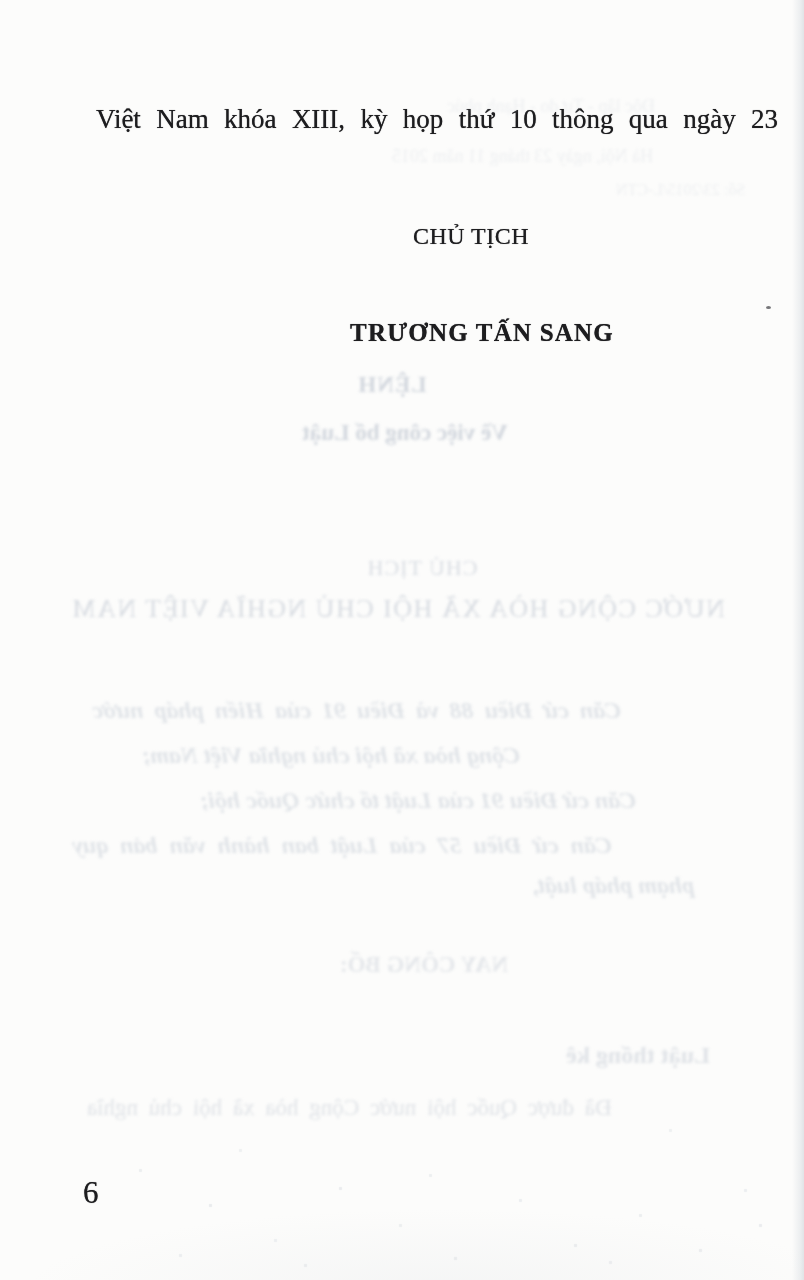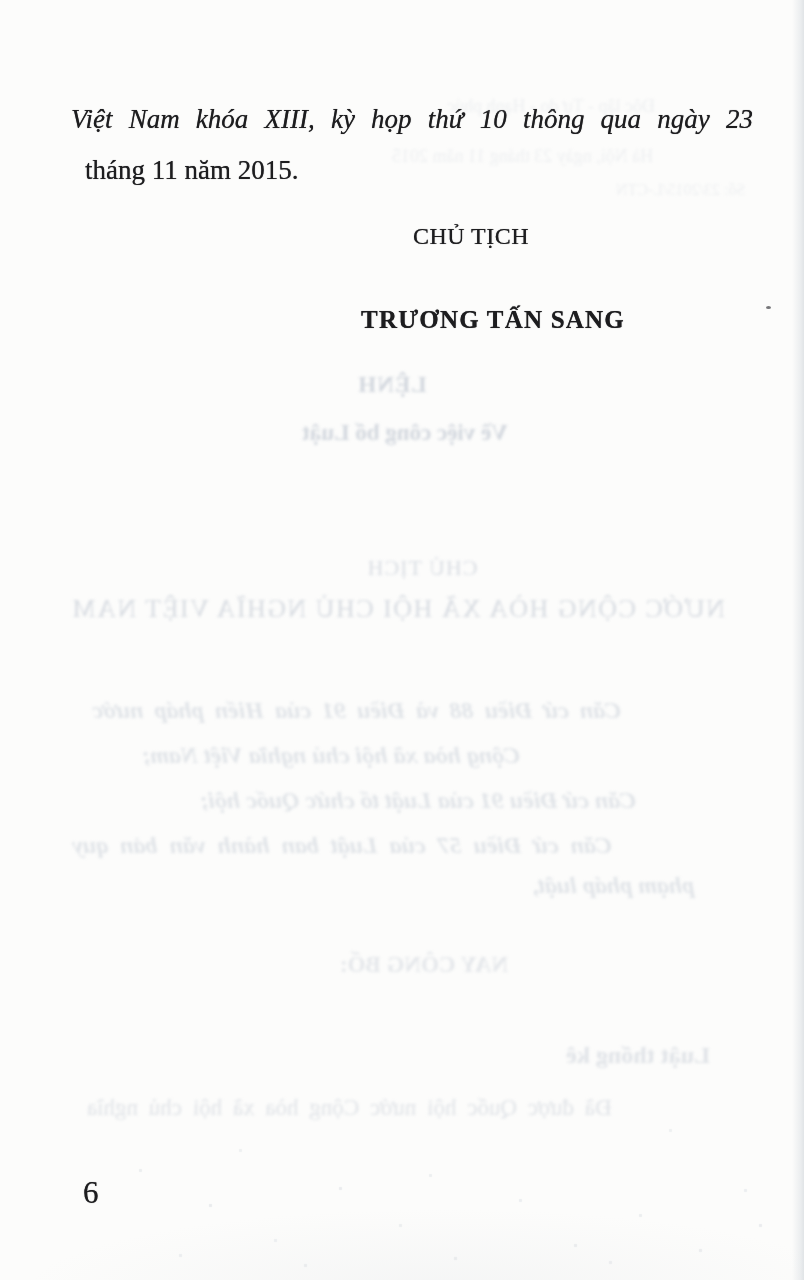--- a/index.html
+++ b/index.html
@@ -19,31 +19,30 @@
 
   
   .ink {
     position: absolute;
     color: #1d1d1f;
     text-shadow: 0 0 0.7px rgba(25,25,28,0.85);
     white-space: nowrap;
   }
   .para-line { font-size: 27px; }
   .l1 {
-    left: 71px; top: 104px; width: 682px;
+    left: 96px; top: 104px; width: 682px;
     white-space: normal;
     text-align: justify;
     text-align-last: justify;
-    font-style: italic;
   }
   .l2 { left: 85px; top: 155px; }
 
   .sig-title   { left: 471px; top: 223px; font-size: 24px; transform: translateX(-50%); letter-spacing: 0.5px; text-align: right; }
   .sig-country { left: 471px; top: 259px; font-size: 24px; transform: translateX(-50%); letter-spacing: 0.3px; }
-  .sig-name    { left: 482px; top: 306px; font-size: 25px; transform: translateX(-50%); font-weight: bold; letter-spacing: 1.2px; margin-left: 11px; }
+  .sig-name    { left: 482px; top: 319px; font-size: 25px; transform: translateX(-50%); font-weight: bold; letter-spacing: 1.2px; }
 
   .page-number { left: 83px; top: 1175px; font-size: 31px; }
 
   
   .ghost {
     position: absolute;
     transform: scaleX(-1);
     color: #c7cdd6;
     filter: blur(1.4px);
     white-space: nowrap;
@@ -90,21 +89,20 @@
       305px 1265px 1px 1px #e9ebed, 430px 1175px 1px 1px #edeff0, 610px 1262px 1px 1px #eaecee,
       670px 1130px 1px 1px #eef0f1, 240px 1150px 1px 1px #eef0f1, 760px 1225px 1px 1px #eaecee;
   }
 </style>
 </head>
 <body>
 
 <div class="page">
 
   <div class="ink para-line l1">Việt Nam khóa XIII, kỳ họp thứ 10 thông qua ngày 23</div>
-  <div class="ink para-line l2">tháng 11 năm 2015.</div>
 
   <div class="ink sig-title">CHỦ TỊCH</div>
   <div class="ink sig-name">TRƯƠNG TẤN SANG</div>
 
   <div class="ghost center g-lenh">LỆNH</div>
   <div class="ghost center g-veviec">Về việc công bố Luật</div>
   <div class="ghost center g-chutich">CHỦ TỊCH</div>
   <div class="ghost center g-nuoc">NƯỚC CỘNG HÒA XÃ HỘI CHỦ NGHĨA VIỆT NAM</div>
   <div class="ghost g-italic g-c1">Căn cứ Điều 88 và Điều 91 của Hiến pháp nước</div>
   <div class="ghost g-italic g-c2">Cộng hòa xã hội chủ nghĩa Việt Nam;</div>

